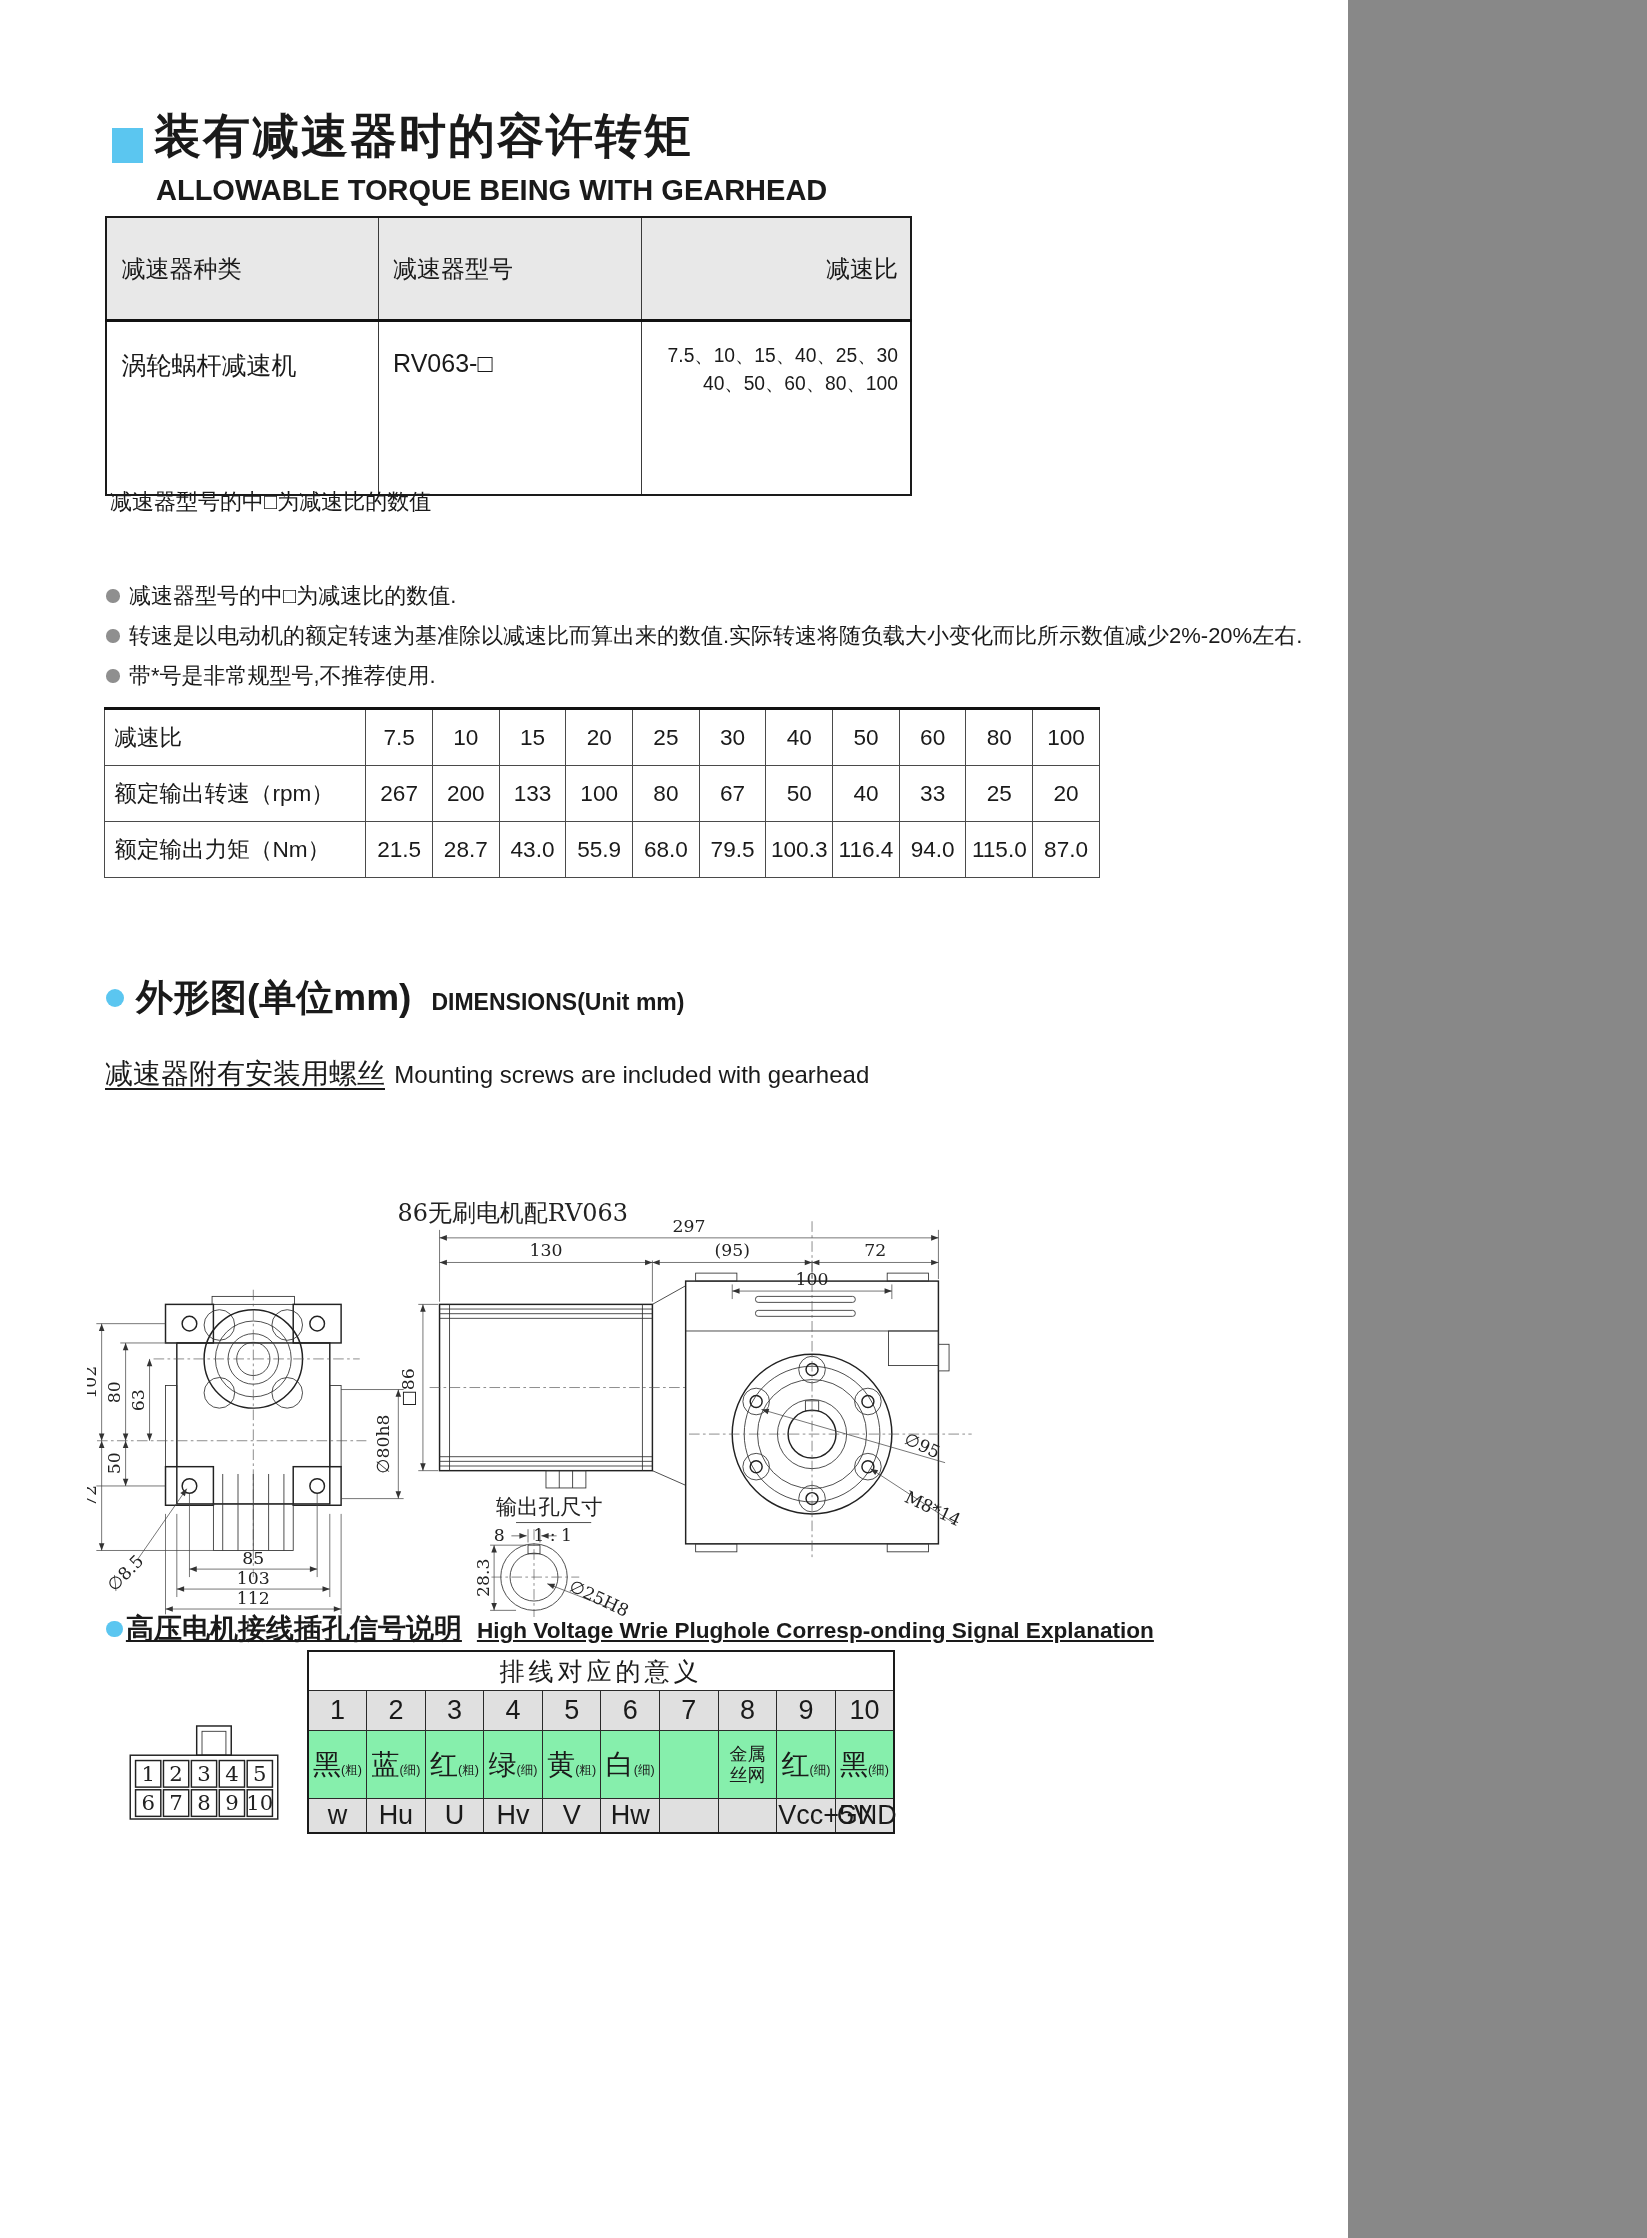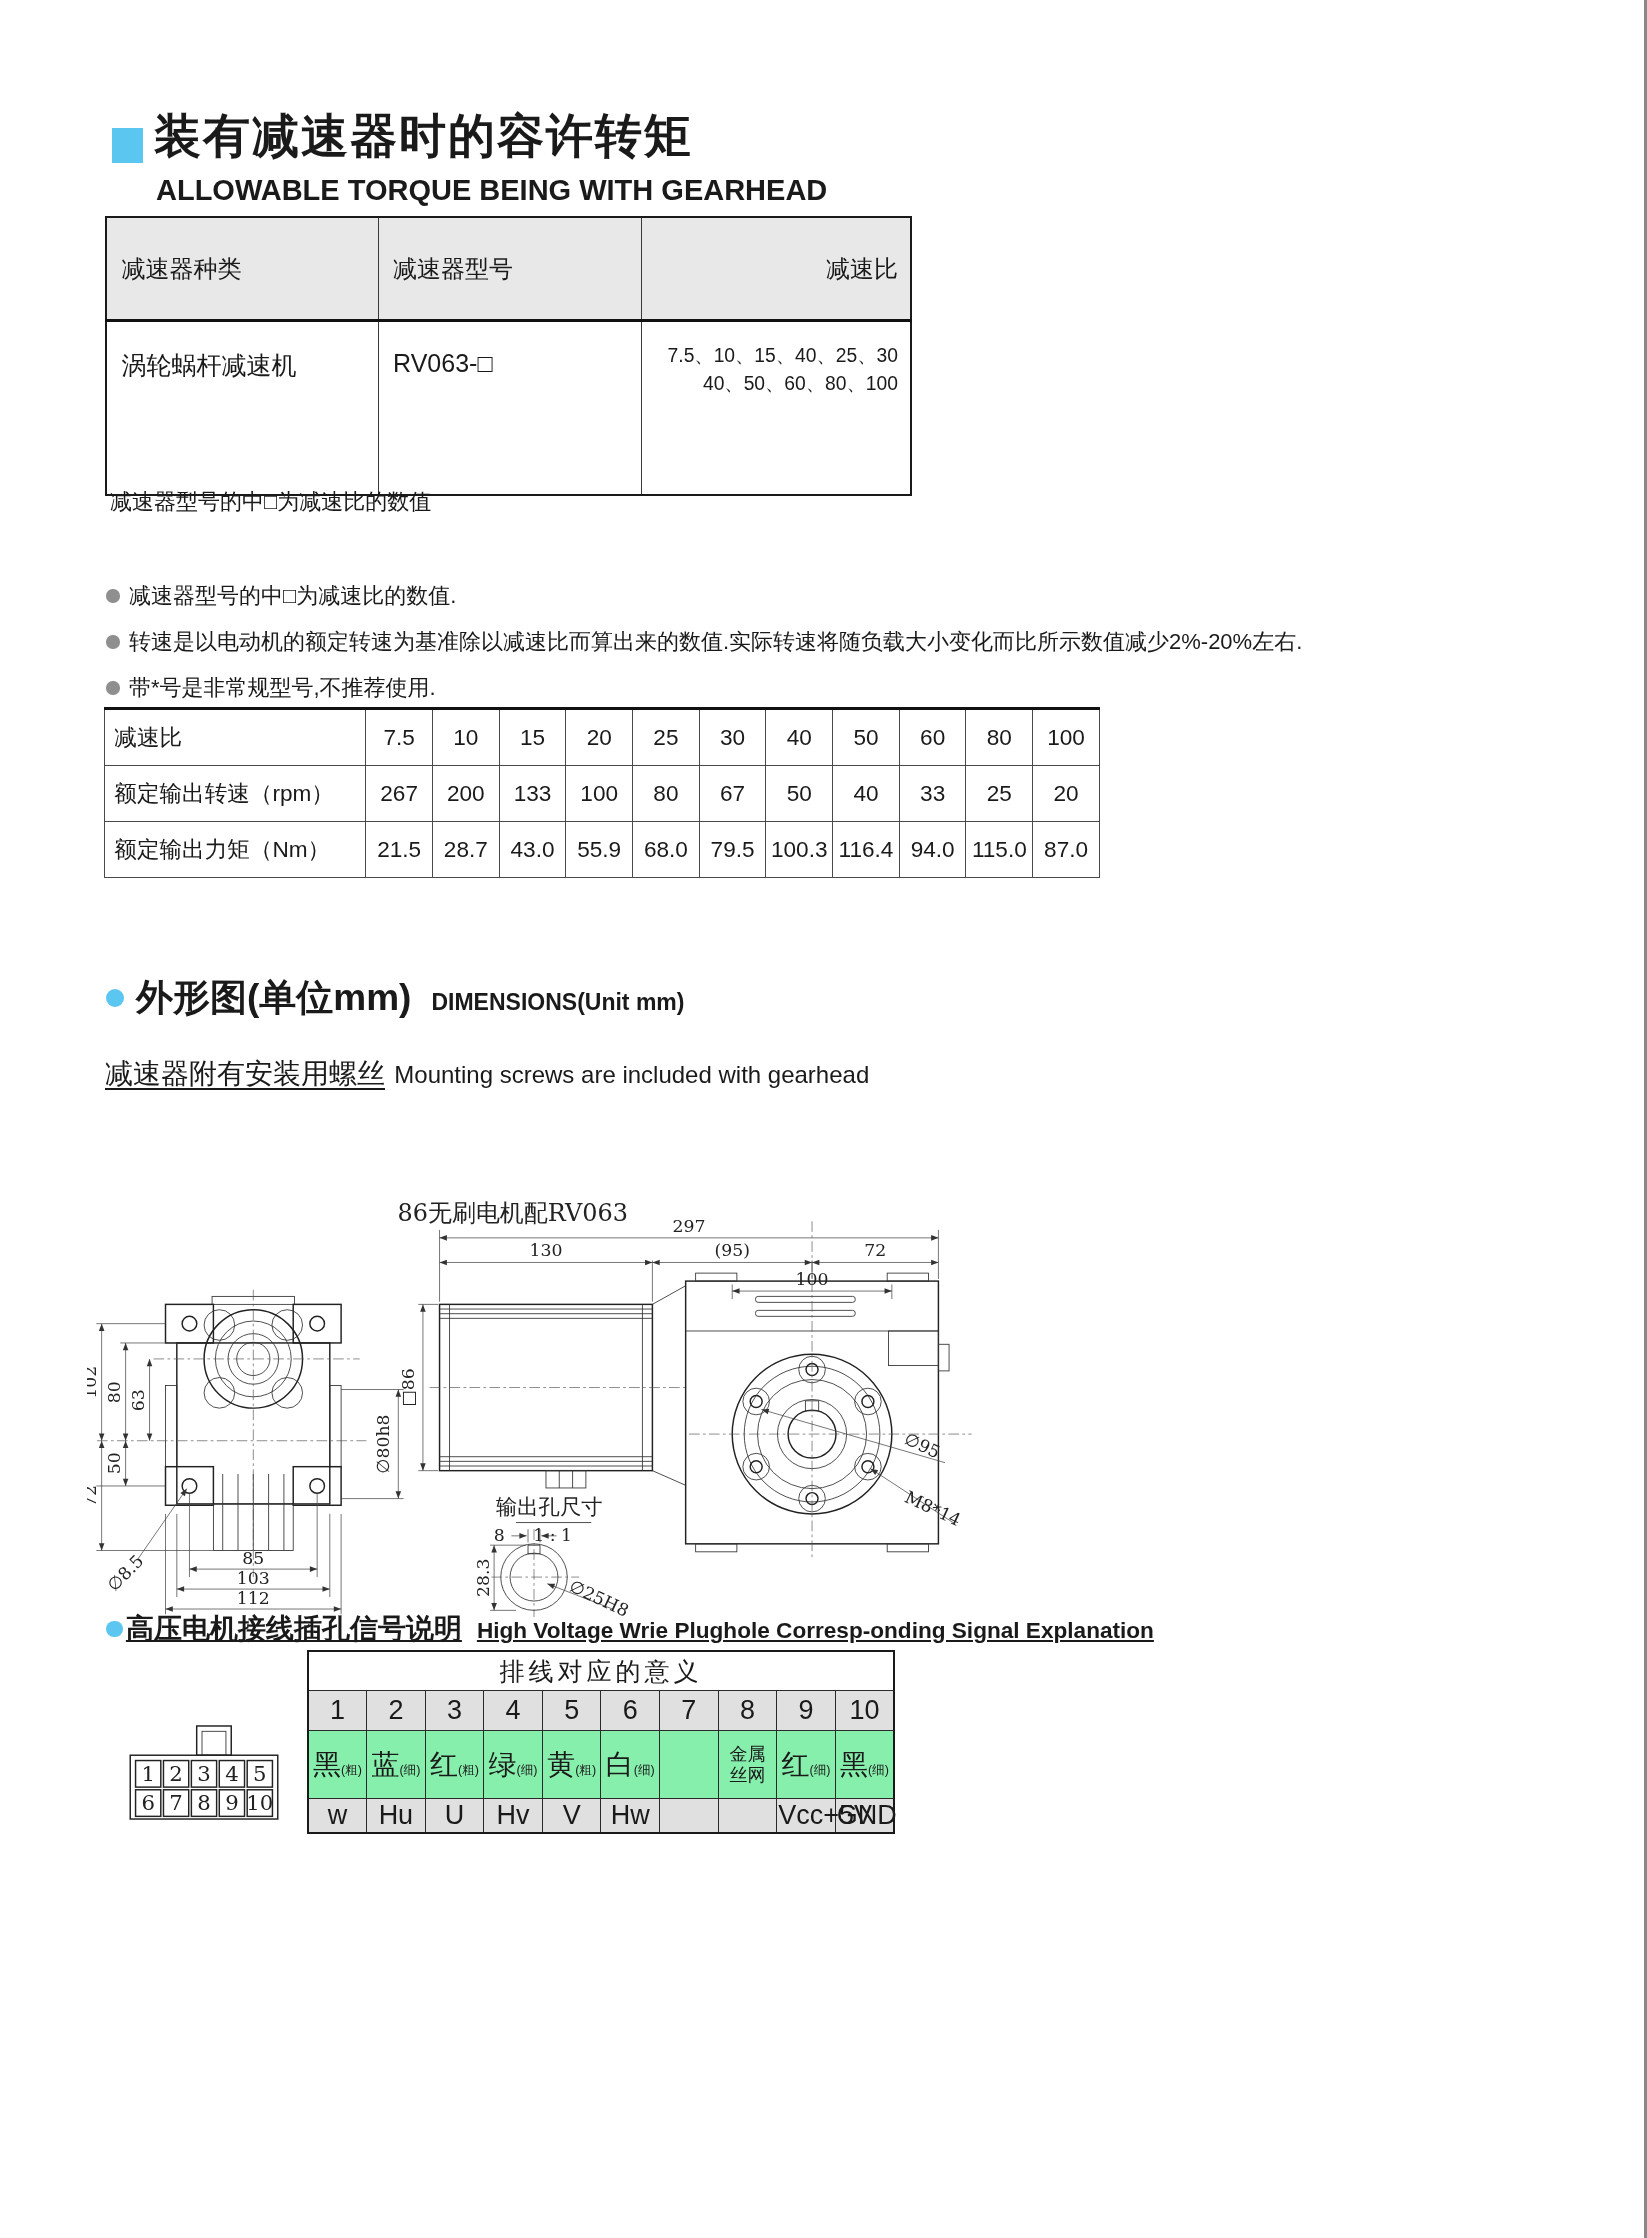--- a/index.html
+++ b/index.html
@@ -1,16 +1,16 @@
 <!DOCTYPE html>
 <html style="font-size:10.6px"><head>
 <meta charset="utf-8">
 <style>
   html,body{margin:0;padding:0;background:#888;}
-  .page{position:relative;width:1644px;height:2239px;background:#ffffff;overflow:hidden;
+  .page{position:relative;width:1348px;height:2239px;background:#ffffff;overflow:hidden;
         font-family:"Liberation Sans",sans-serif;color:#1a1a1a;}
   .abs{position:absolute;}
 
   
   .accent-square{width:31px;height:35px;background:#5bc6f0;}
   .title-zh{font-size:47px;font-weight:700;letter-spacing:2px;white-space:nowrap;}
   .title-en{font-size:29px;font-weight:700;letter-spacing:0px;white-space:nowrap;}
 
   
   table{border-collapse:collapse;table-layout:fixed;}
@@ -18,21 +18,21 @@
   .t1 th,.t1 td{border:1.3px solid #3a3a3a;vertical-align:middle;}
   .t1 thead th{background:#e8e8e8;height:101px;font-size:24px;font-weight:400;
                text-align:left;padding:0 0 0 14.6px;border-bottom:3.3px solid #111;}
   .t1 thead th.r{text-align:right;padding:0 12px 0 0;}
   .t1 tbody td{height:144px;vertical-align:top;padding-top:27px;font-size:25px;}
   .t1 tbody td.c1,.t1 tbody td.c2{padding-left:14.6px;}
   .t1 tbody td.c3{text-align:right;padding-right:12px;font-size:19.3px;line-height:28px;padding-top:20px;}
 
   .note{font-size:22px;}
 
-  .bullets{display:flex;flex-direction:column;gap:22px;}
+  .bullets{display:flex;flex-direction:column;gap:16px;}
   .bullet-row{display:flex;align-items:flex-start;font-size:22px;line-height:24px;}
   .bullet-dot{flex:0 0 auto;width:13.3px;height:13.3px;border-radius:50%;background:#8f8f8f;margin:5.3px 9.3px 0 1.3px;}
 
   
   .t2{width:996px;border:1.3px solid #222;border-top:3.3px solid #111;}
   .t2 td{border:1px solid #4a4a4a;height:53px;font-size:22.6px;text-align:center;vertical-align:middle;}
   .t2 td.lbl{text-align:left;padding-left:9.3px;width:250px;}
 
   
   .sec-head{display:flex;align-items:baseline;}

